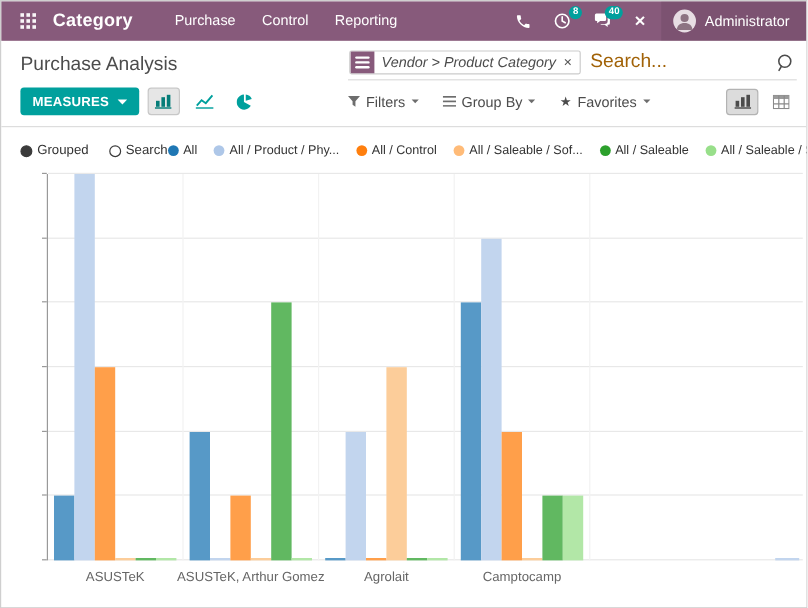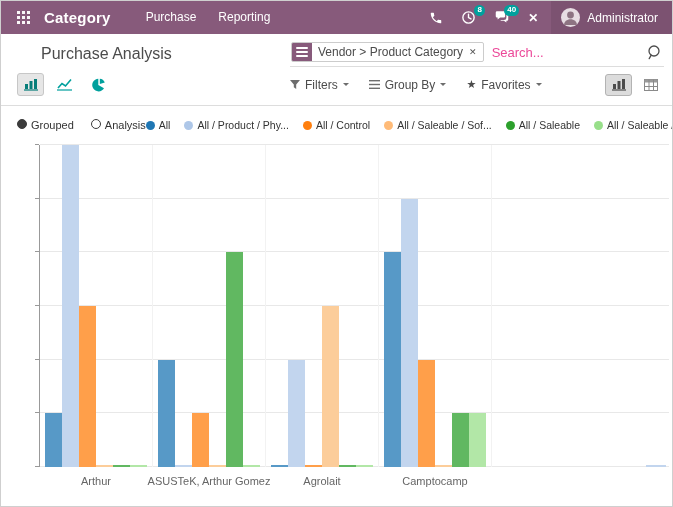--- a/index.html
+++ b/index.html
@@ -15,49 +15,49 @@
   .topnav { display:flex; font-size:12px; height:100%; align-items:center; }
   .topnav .topnav-item { padding:0 11px; cursor:pointer; line-height:33px; }
   .topbar-right { margin-left:auto; display:flex; align-items:center; height:100%; }
   .systray-item { position:relative; padding:0 9px; display:flex; align-items:center; cursor:pointer; height:100%; }
   .sys-badge { position:absolute; top:4px; right:0px; background:#00A09D; color:#fff; font-size:8px; font-weight:bold; line-height:10px; height:11px; min-width:11px; text-align:center; border-radius:8px; padding:0 3px; }
   .x-glyph { font-size:12px; font-weight:bold; color:#fff; }
   .user-menu { display:flex; align-items:center; gap:7px; background:rgba(0,0,0,.08); height:100%; padding:0 14px 0 10px; font-size:12px; cursor:pointer; margin-left:4px; }
   .avatar { width:19px; height:19px; border-radius:50%; background:#e7dde3; overflow:hidden; display:flex; align-items:center; justify-content:center; }
 
   
-  .cp-row1 { display:flex; align-items:center; padding:7px 8px 3px 16px;margin-left:24px; }
+  .cp-row1 { display:flex; align-items:center; padding:7px 8px 3px 16px; }
   .page-title { font-size:16px; font-weight:normal; color:#4c4c4c; flex:1; }
   .searchbar { width:374px; display:flex; align-items:center; border-bottom:1px solid #ddd; padding:1px 3px 4px 1px; gap:8px; }
   .facet { display:flex; align-items:center; border:1px solid #ccc; border-radius:2px; overflow:hidden; height:20px; background:#fff; cursor:pointer; }
   .facet-icon { width:20px; height:20px; background:#875A7B; display:flex; flex-direction:column; justify-content:center; gap:2px; padding:0 4px; }
   .facet-icon i { display:block; height:2px; background:#fff; border-radius:1px; }
-  .facet-label { font-size:12px; color:#4c4c4c; padding:0 5px 0 6px; white-space:nowrap; }
+  .facet-label { font-size:12px; color:#4c4c4c; padding:0 5px 0 6px; white-space:nowrap;font-style:italic; }
   .facet-remove { font-size:9px; color:#555; padding:0 6px 0 1px; cursor:pointer; }
-  .search-placeholder { flex:1; color:#ec4899; font-size:13px; cursor:text; }
+  .search-placeholder { flex:1; color:#a16207; font-size:16px; cursor:text; }
   .search-mag { display:flex; align-items:center; cursor:pointer; }
 
   .cp-row2 { display:flex; align-items:center; padding:3px 8px 9px 16px; border-bottom:1px solid #ddd; }
   .left-tools { flex:1; display:flex; align-items:center; gap:7px; }
   .measures-btn { background:#00A09D; color:#fff; font-size:11px; font-weight:bold; border:none; border-radius:3px; height:23px; padding:0 10px; display:flex; align-items:center; gap:7px; cursor:pointer; font-family:inherit; letter-spacing:.2px; }
   .caret { width:0; height:0; border-left:4px solid transparent; border-right:4px solid transparent; border-top:4px solid currentColor; display:inline-block; }
   .charttype { width:27px; height:23px; display:flex; align-items:center; justify-content:center; border-radius:3px; border:1px solid transparent; cursor:pointer; }
   .charttype.selected { background:#e6e6e6; border-color:#c7c7c7; }
   .right-block { width:374px; display:flex; align-items:center; justify-content:space-between; }
   .mid-tools { display:flex; gap:20px; font-size:12px; color:#4c4c4c; align-items:center; }
   .dropdown { display:flex; align-items:center; gap:5px; cursor:pointer; }
   .dropdown .caret { border-top-width:3.5px; border-left-width:3.5px; border-right-width:3.5px; color:#6d6d6d; }
   .view-switcher { display:flex; gap:5px; }
   .vs { width:27px; height:22px; border-radius:3px; border:1px solid transparent; display:flex; align-items:center; justify-content:center; cursor:pointer; }
   .vs.selected { background:#dcdcdc; border-color:#b3b3b3; }
 
   
   .chart-head { display:flex; align-items:center; padding:13px 16px 2px 16px; }
   .radios { display:flex; gap:17px; font-size:11px; color:#333; flex:1; align-items:center; }
-  .radio-wrap { display:flex; align-items:flex-start; gap:4px; cursor:pointer; }
+  .radio-wrap { display:flex; align-items:flex-end; gap:4px; cursor:pointer; }
   .radio { width:10px; height:10px; border:1.5px solid #3b3b3b; border-radius:50%; display:inline-block; background:#fff; }
   .radio.checked { background:#3b3b3b; }
   .legend { display:flex; gap:14px; font-size:10.5px; color:#333; align-items:center; }
   .legend-item { display:flex; align-items:center; gap:4px; cursor:pointer; white-space:nowrap; }
   .legend-dot { width:9px; height:9px; border-radius:50%; display:inline-block; }
 
   
   .chart { display:flex; padding:12px 3px 0 0; }
   .y-axis { width:38px; position:relative; height:322px; }
   .ymark { position:absolute; right:0; width:4px; height:1px; background:#999; }
@@ -81,20 +81,21 @@
         <i></i>
         <i></i>
         <i></i>
         <i></i>
         <i></i>
         <i></i>
       </span>
     <span class="brand">Category</span>
     <nav class="topnav">
         <span class="topnav-item">Purchase</span>
+        <span class="topnav-item">Control</span>
         <span class="topnav-item">Reporting</span>
       </nav>
 
     <div class="topbar-right">
       <span class="systray-item">
         <svg width="14" height="14" viewBox="0 0 24 24">
             <path fill="#fff" d="M6.62 10.79a15.05 15.05 0 0 0 6.59 6.59l2.2-2.2a1 1 0 0 1 1.02-.24c1.12.37 2.33.57 3.57.57a1 1 0 0 1 1 1V20a1 1 0 0 1-1 1C10.85 21 3 13.15 3 4a1 1 0 0 1 1-1h3.5a1 1 0 0 1 1 1c0 1.24.2 2.45.57 3.57a1 1 0 0 1-.25 1.02l-2.2 2.2z"></path>
           </svg>
       </span>
       <span class="systray-item">
@@ -143,20 +144,24 @@
         <svg width="15" height="16" viewBox="0 0 15 16">
             <circle cx="8" cy="7" r="5" fill="none" stroke="#4c4c4c" stroke-width="1.3"></circle>
             <path d="M5.2 11.2 3.2 14.6" stroke="#4c4c4c" stroke-width="1.3" fill="none" stroke-linecap="round"></path>
           </svg>
       </span>
     </div>
   </div>
 
   <div class="cp-row2">
     <div class="left-tools">
+      <button class="measures-btn">
+        <span>MEASURES</span>
+        <span class="caret"></span>
+      </button>
       <span class="charttype selected">
         <svg width="14" height="13" viewBox="0 0 14 13">
             <rect x="1" y="6" width="3" height="5" fill="#067d79"></rect>
             <rect x="5.5" y="3" width="3" height="8" fill="#067d79"></rect>
             <rect x="10" y="1" width="3" height="10" fill="#067d79"></rect>
             <rect x="0" y="11.4" width="14" height="1.2" fill="#067d79"></rect>
           </svg>
       </span>
       <span class="charttype">
         <svg width="15" height="13" viewBox="0 0 15 13">
@@ -216,21 +221,21 @@
   </div>
 
   <div class="chart-head">
     <div class="radios">
       <label class="radio-wrap">
         <span class="radio checked"></span>
         <span>Grouped</span>
       </label>
       <label class="radio-wrap">
         <span class="radio"></span>
-        <span>Analysis</span>
+        <span>Search</span>
       </label>
     </div>
     <div class="legend">
         <span class="legend-item">
           <span class="legend-dot" style="background: rgb(31, 119, 180);"></span>
           <span>All</span>
         </span>
         <span class="legend-item">
           <span class="legend-dot" style="background: rgb(174, 199, 232);"></span>
           <span>All / Product / Phy...</span>
@@ -272,21 +277,21 @@
         <div class="gridline" style="bottom: 66.6667%;"></div>
         <div class="gridline" style="bottom: 83.3333%;"></div>
         <div class="gridline" style="bottom: 100%;"></div>
         <div class="bar-group">
           <div class="bar" style="background: rgb(87, 153, 199); height: 16.6667%;"></div>
           <div class="bar" style="background: rgb(194, 213, 238); height: 100%;"></div>
           <div class="bar" style="background: rgb(255, 159, 74); height: 50%;"></div>
           <div class="bar" style="background: rgb(252, 205, 154); height: 2px;"></div>
           <div class="bar" style="background: rgb(97, 184, 97); height: 2px;"></div>
           <div class="bar" style="background: rgb(178, 231, 167); height: 2px;"></div>
-          <span class="xlabel">Arthur</span>
+          <span class="xlabel">ASUSTeK</span>
         </div>
         <div class="bar-group">
           <div class="bar" style="background: rgb(87, 153, 199); height: 33.3333%;"></div>
           <div class="bar" style="background: rgb(194, 213, 238); height: 2px;"></div>
           <div class="bar" style="background: rgb(255, 159, 74); height: 16.6667%;"></div>
           <div class="bar" style="background: rgb(252, 205, 154); height: 2px;"></div>
           <div class="bar" style="background: rgb(97, 184, 97); height: 66.6667%;"></div>
           <div class="bar" style="background: rgb(178, 231, 167); height: 2px;"></div>
           <span class="xlabel">ASUSTeK, Arthur Gomez</span>
         </div>

